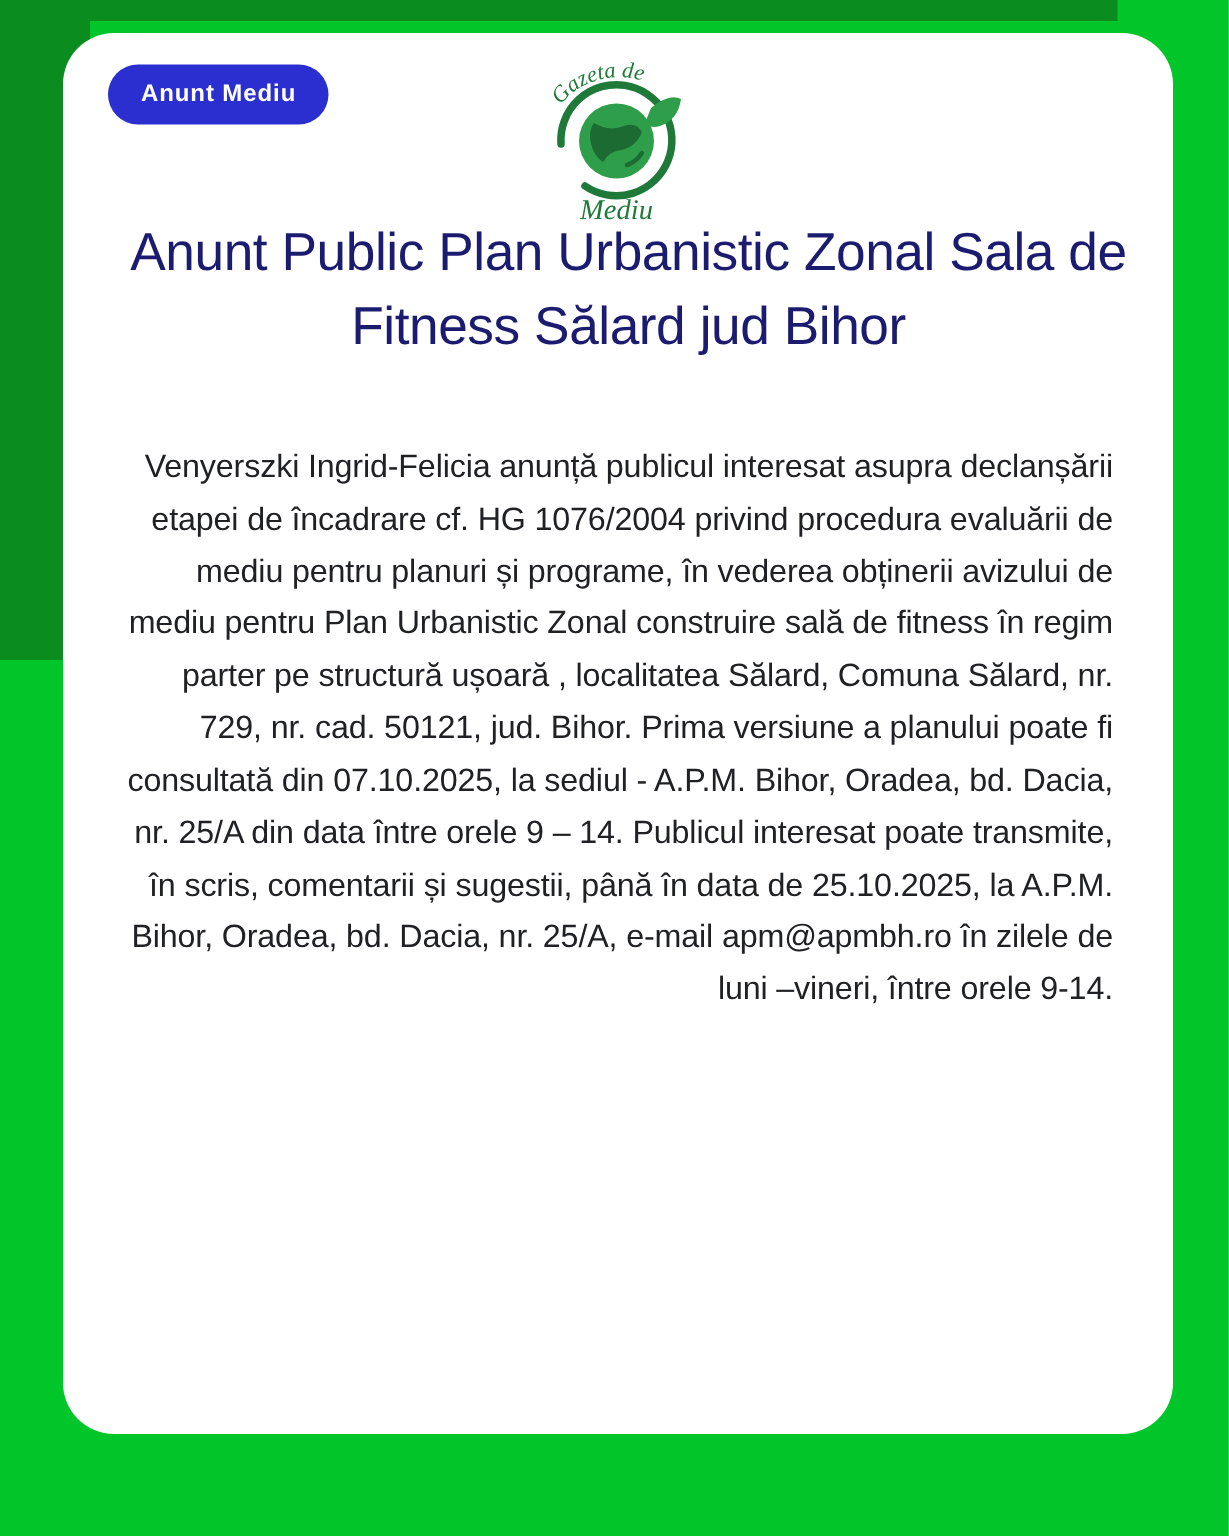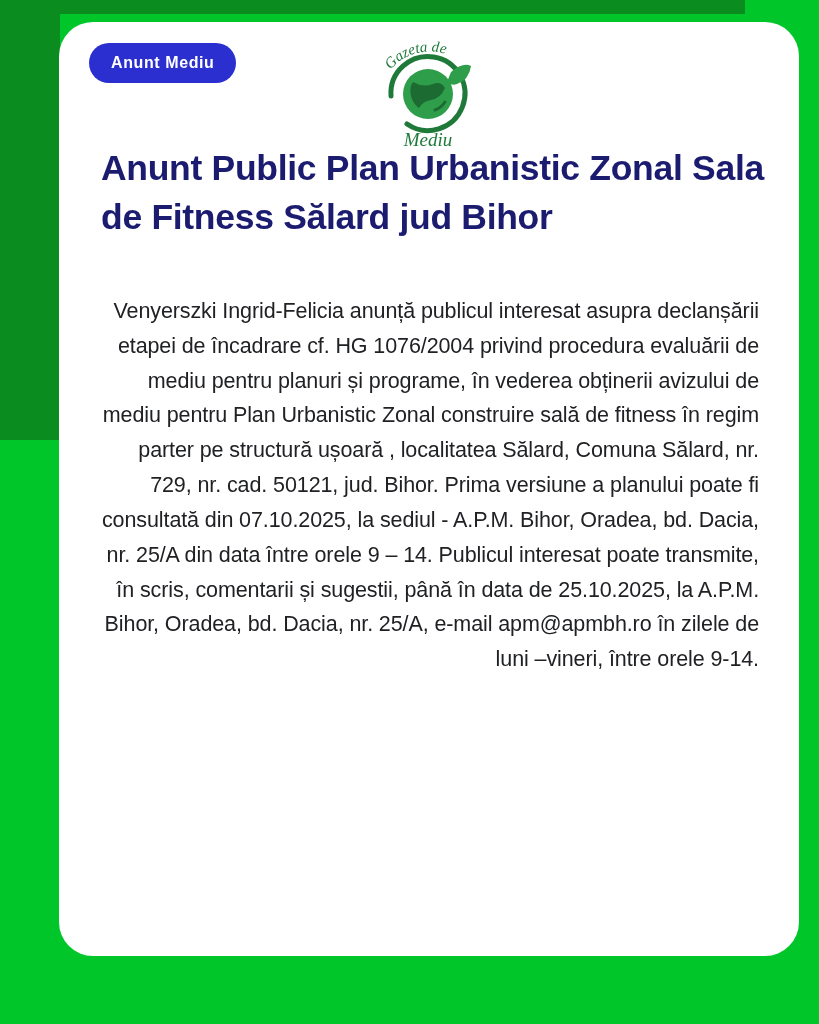--- a/index.html
+++ b/index.html
@@ -48,21 +48,20 @@
   .card {
     position: absolute;
     left: 42px;
     top: 22px;
     width: 740px;
     height: 934px;
     background: #ffffff;
     border-radius: 34px;
     box-sizing: border-box;
     padding: 0;
-    margin-left: 17px;
   }
   .badge {
     position: absolute;
     left: 30px;
     top: 21px;
     background: #2b2fcf;
     color: #ffffff;
     font-size: 16px;
     font-weight: bold;
     letter-spacing: 0.6px;
@@ -78,23 +77,24 @@
     height: 120px;
   }
   .logo svg { display: block; }
   .title {
     position: absolute;
     left: 42px;
     top: 122px;
     width: 670px;
     color: #1b1b6f;
     font-size: 35.5px;
-    font-weight: bold;
+    font-weight: normal;
     line-height: 1.38;
     letter-spacing: -0.3px;
+    text-align: center;
   }
   .body-text {
     position: absolute;
     left: 42px;
     top: 272px;
     width: 658px;
     color: #202124;
     font-size: 21.5px;
     line-height: 1.62;
     letter-spacing: -0.1px;

